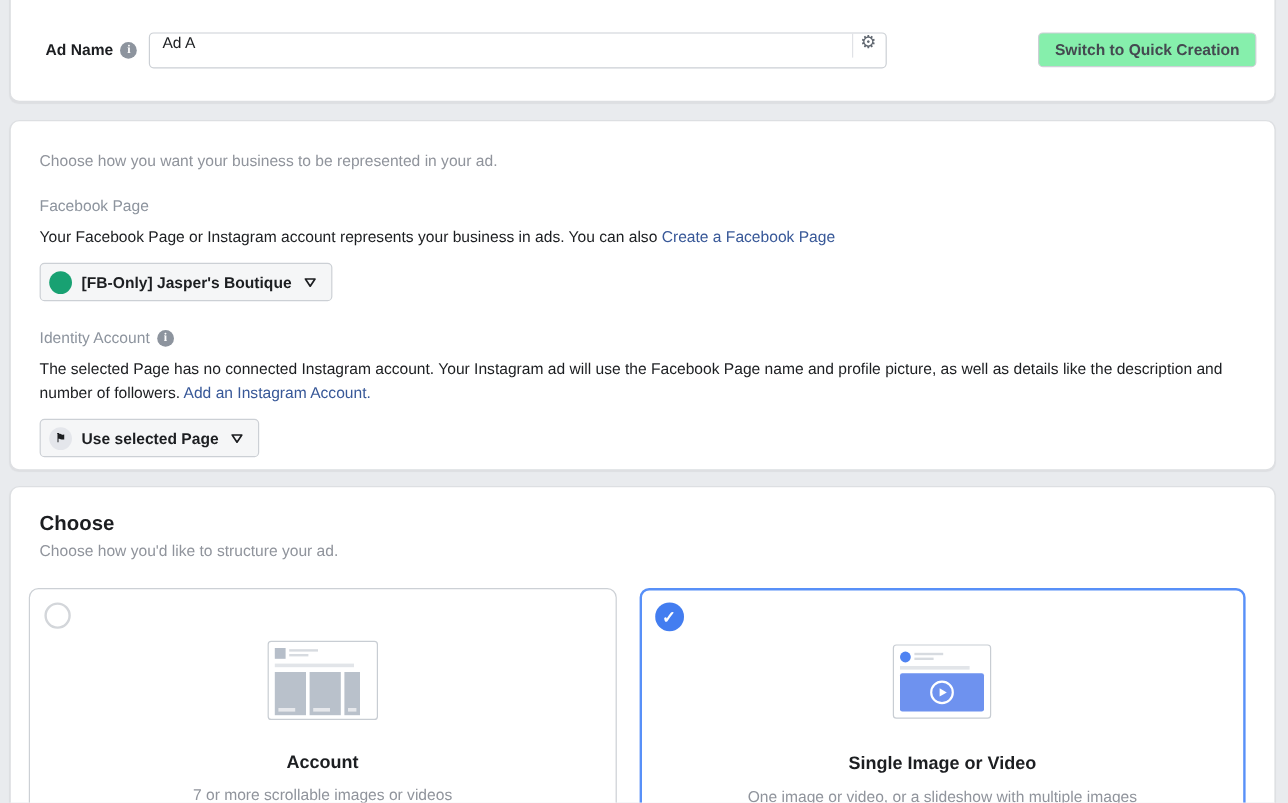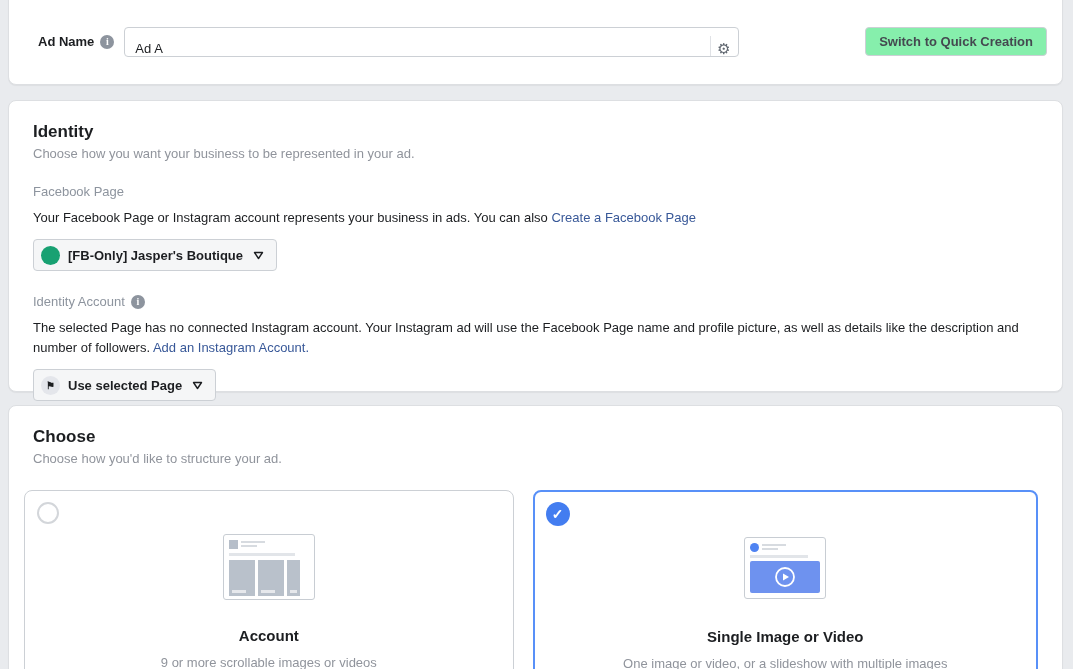--- a/index.html
+++ b/index.html
@@ -11,21 +11,21 @@
 
   
   #card-adname { top:-16px; height:101px; }
   .adname-row { position:absolute; left:29px; right:15px; bottom:0; height:85px;
                 display:flex; align-items:center; }
   .field-label-strong { font-size:13px; font-weight:bold; color:#1c1e21; white-space:nowrap; }
   .info-icon { display:inline-flex; width:14px; height:14px; border-radius:50%; background:#8d949e;
                color:#fff; font-size:10px; font-weight:bold; font-family:"Liberation Serif", serif;
                align-items:center; justify-content:center; margin-left:6px; flex:0 0 auto; }
   .text-input-wrap { margin-left:10px; width:615px; height:30px; border:1px solid #ccd0d5;
-                     border-radius:4px; background:#fff; display:flex; align-items:flex-end;
+                     border-radius:4px; background:#fff; display:flex; align-items:flex-start;
                      padding:0 8px 0 10px; }
   .text-input-wrap input { border:none; outline:none; flex:1; font-size:13px; color:#1c1e21;
                            font-family:"Liberation Sans", sans-serif; background:transparent; }
   .input-divider { width:1px; height:20px; background:#e0e2e6; margin:0 6px 0 4px; }
   .gear-icon { font-size:15px; color:#606770; line-height:1; cursor:pointer; }
   .spacer { flex:1; }
   .btn-secondary { height:29px; padding:0 13px; background:#86efac; border:1px solid #ccd0d5;
                    border-radius:4px; font-size:13px; font-weight:bold; color:#444950;
                    font-family:"Liberation Sans", sans-serif; cursor:pointer; }
 
@@ -98,21 +98,20 @@
         <input type="text" value="Ad A" style="">
         <span class="input-divider"></span>
         <span class="gear-icon">⚙</span>
       </div>
       <span class="spacer"></span>
       <button class="btn-secondary">Switch to Quick Creation</button>
     </div>
   </div>
 
   <div class="card" id="card-identity">
-    <div class="section-title">Identity</div>
     <div class="section-sub">Choose how you want your business to be represented in your ad.</div>
 
     <div class="field-label">
       <span>Facebook Page</span>
     </div>
     <div class="body-text"><span>Your Facebook Page or Instagram account represents your business in ads. You can also </span><a class="link">Create a Facebook Page</a></div>
 
     <div class="selector-btn">
       <span class="avatar-dot"></span>
       <span>[FB-Only] Jasper's Boutique</span>
@@ -159,21 +158,21 @@
             </div>
             <div class="c-bar"></div>
             <div class="c-panels">
               <span class="c-panel"></span>
                 <span class="c-panel"></span>
                 <span class="c-panel cut"></span>
             </div>
           </div>
         </div>
         <div class="opt-title">Account</div>
-        <div class="opt-sub">9 or more scrollable images or videos</div>
+        <div class="opt-sub">7 or more scrollable images or videos</div>
       </div>
 
       <div class="option-card selected">
         <span class="check-circle">✓</span>
         <div class="thumb-area">
           <div class="s-frame">
             <div class="mini-head">
               <span class="mini-ava-ci"></span>
               <span class="mini-lines">
                 <span class="mini-line1"></span>

